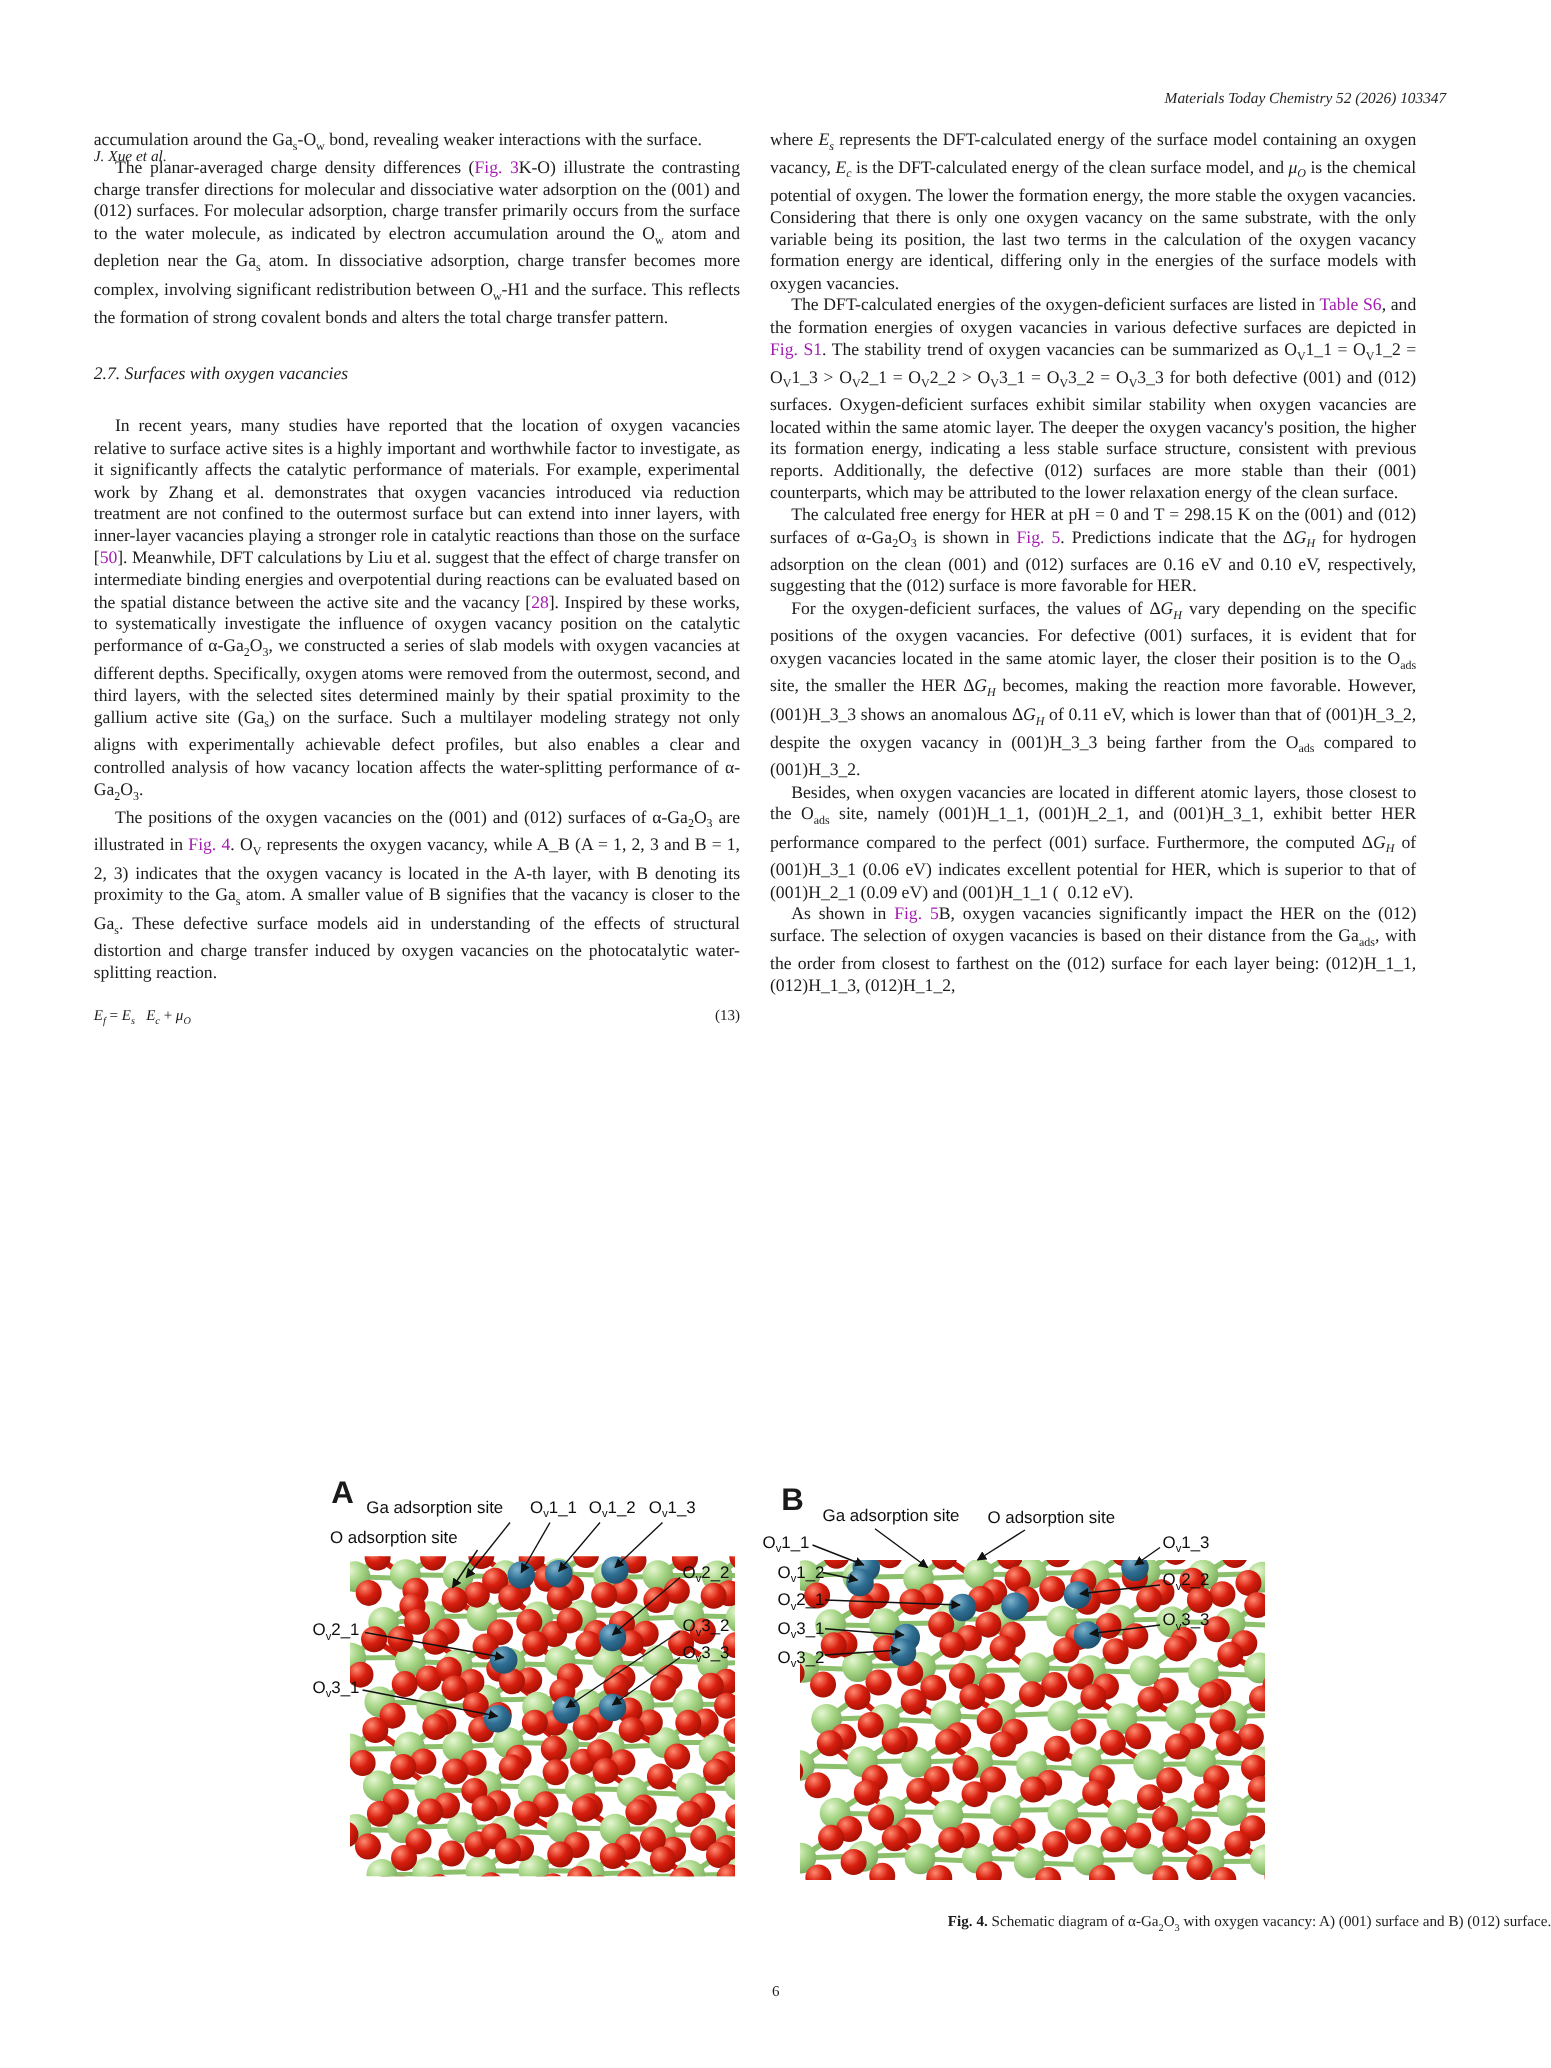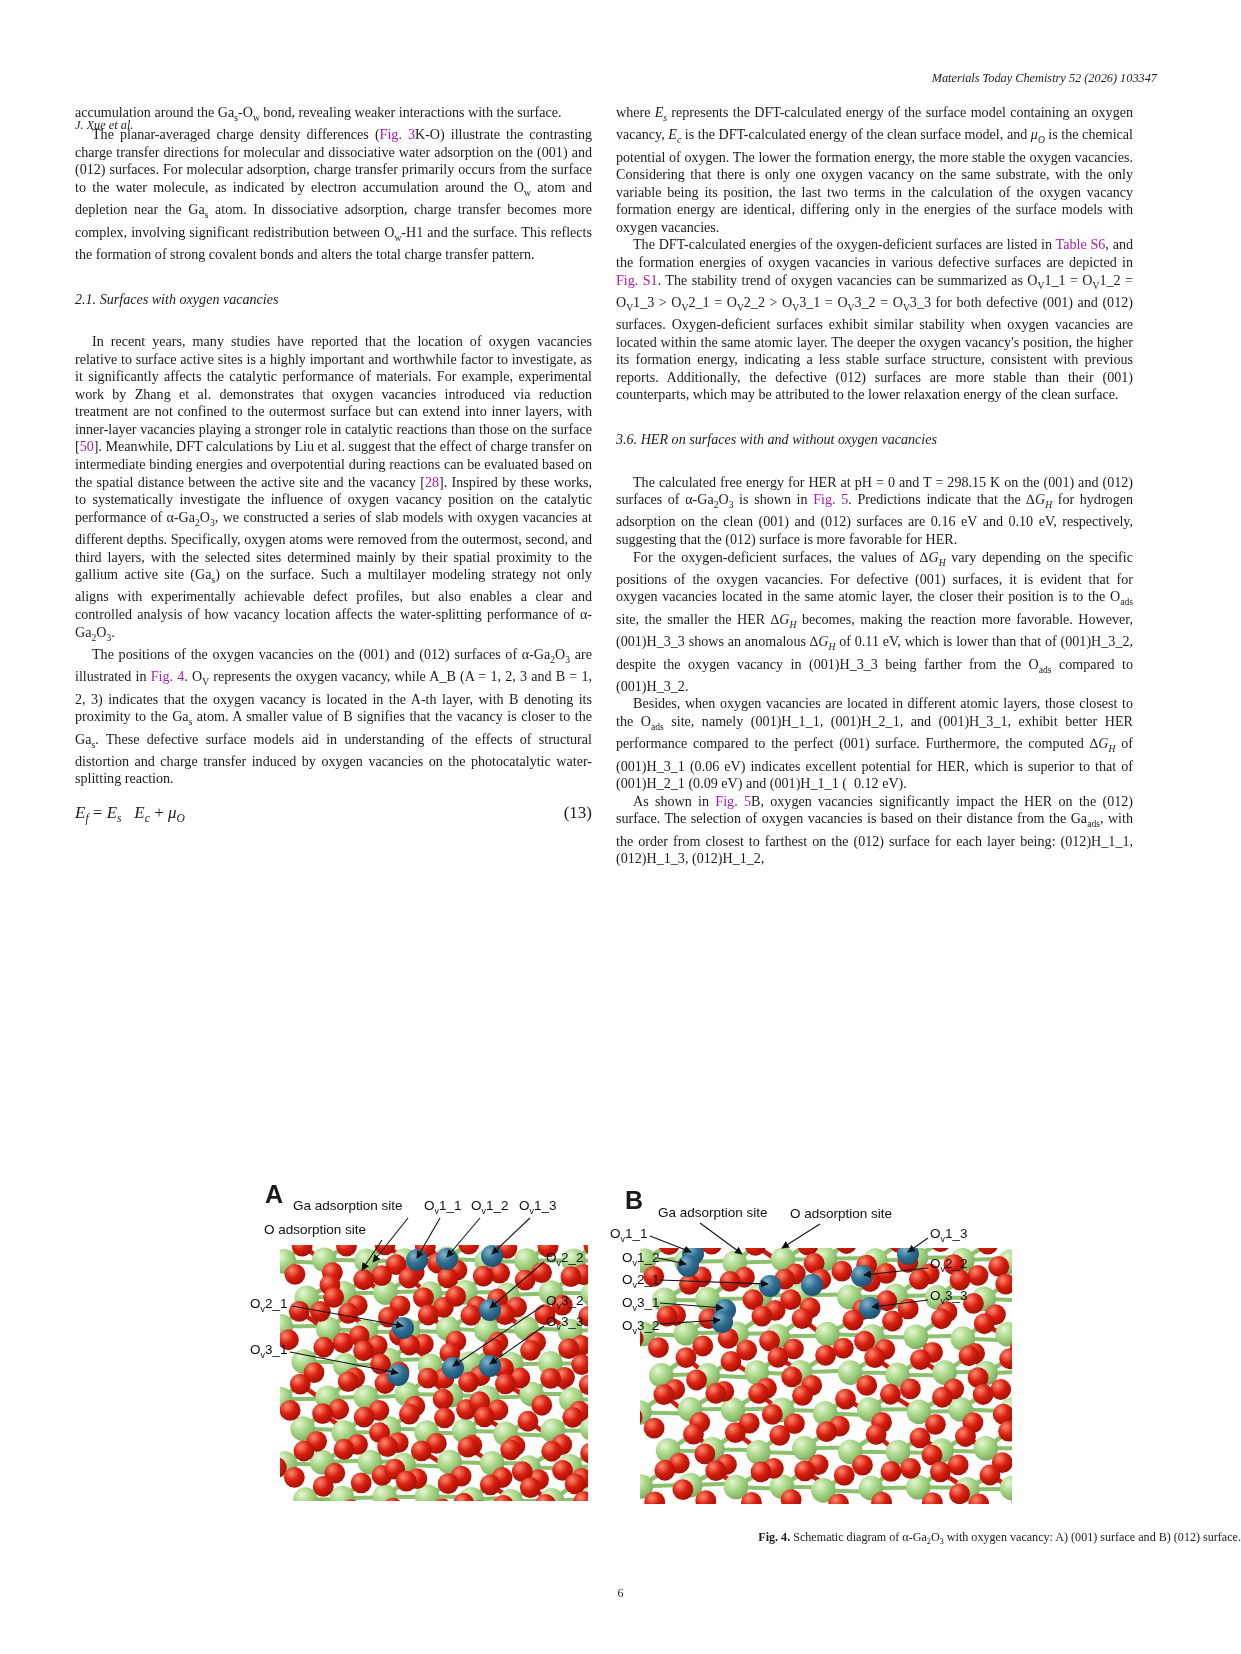--- a/index.html
+++ b/index.html
@@ -11,21 +11,21 @@
   .col{position:absolute;top:104px;width:517px;font-size:14.1px;line-height:17.55px;
        text-align:justify;}
   .col-left{left:75px;}
   .col-right{left:616px;}
   .col p{margin:0;text-indent:17px;}
   .col p.noind{text-indent:0;}
   .sec{font-style:italic;font-weight:normal;font-size:14.1px;margin:27px 0 25px 0;}
   x-l{color:#a21caf;}
   sub{font-size:0.68em;}
   .eq{display:flex;justify-content:space-between;align-items:baseline;margin-top:16px;
-      font-size:17px;}
+      font-size:12px;}
   .eq-body i{font-family:"Liberation Serif",serif;}
   .figure{position:absolute;left:250px;top:1178px;width:775px;height:332px;}
   .figure svg{position:absolute;}
   .panel-letter{position:absolute;font-family:"Liberation Sans",sans-serif;
       font-size:25px;font-weight:bold;color:#1a1a1a;}
   .ann{position:absolute;font-family:"Liberation Sans",sans-serif;font-size:13.5px;
       color:#0e0e0e;white-space:nowrap;}
   .ann sub{font-size:9px;}
   .caption{position:absolute;top:1530px;left:0;width:1241px;text-align:right;
       font-size:12.1px;color:#1b1b1b;}
@@ -36,33 +36,32 @@
 <body>
 
 <div class="page">
 
   <div class="hdr hdr-l">J. Xue et al.</div>
   <div class="hdr hdr-r">Materials Today Chemistry 52 (2026) 103347</div>
 
   <div class="col col-left">
     <p class="noind">accumulation around the Ga<sub>s</sub>-O<sub>w</sub> bond, revealing weaker interactions with the surface.</p>
     <p>The planar-averaged charge density differences (<x-l>Fig. 3</x-l>K-O) illustrate the contrasting charge transfer directions for molecular and dissociative water adsorption on the (001) and (012) surfaces. For molecular adsorption, charge transfer primarily occurs from the surface to the water molecule, as indicated by electron accumulation around the O<sub>w</sub> atom and depletion near the Ga<sub>s</sub> atom. In dissociative adsorption, charge transfer becomes more complex, involving significant redistribution between O<sub>w</sub>-H1 and the surface. This reflects the formation of strong covalent bonds and alters the total charge transfer pattern.</p>
-    <h3 class="sec">2.1. Surfaces with oxygen vacancies</h3>
+    <h3 class="sec">2.7. Surfaces with oxygen vacancies</h3>
     <p>In recent years, many studies have reported that the location of oxygen vacancies relative to surface active sites is a highly important and worthwhile factor to investigate, as it significantly affects the catalytic performance of materials. For example, experimental work by Zhang et al. demonstrates that oxygen vacancies introduced via reduction treatment are not confined to the outermost surface but can extend into inner layers, with inner-layer vacancies playing a stronger role in catalytic reactions than those on the surface [<x-l>50</x-l>]. Meanwhile, DFT calculations by Liu et al. suggest that the effect of charge transfer on intermediate binding energies and overpotential during reactions can be evaluated based on the spatial distance between the active site and the vacancy [<x-l>28</x-l>]. Inspired by these works, to systematically investigate the influence of oxygen vacancy position on the catalytic performance of α-Ga<sub>2</sub>O<sub>3</sub>, we constructed a series of slab models with oxygen vacancies at different depths. Specifically, oxygen atoms were removed from the outermost, second, and third layers, with the selected sites determined mainly by their spatial proximity to the gallium active site (Ga<sub>s</sub>) on the surface. Such a multilayer modeling strategy not only aligns with experimentally achievable defect profiles, but also enables a clear and controlled analysis of how vacancy location affects the water-splitting performance of α-Ga<sub>2</sub>O<sub>3</sub>.</p>
     <p>The positions of the oxygen vacancies on the (001) and (012) surfaces of α-Ga<sub>2</sub>O<sub>3</sub> are illustrated in <x-l>Fig. 4</x-l>. O<sub>V</sub> represents the oxygen vacancy, while A_B (A = 1, 2, 3 and B = 1, 2, 3) indicates that the oxygen vacancy is located in the A-th layer, with B denoting its proximity to the Ga<sub>s</sub> atom. A smaller value of B signifies that the vacancy is closer to the Ga<sub>s</sub>. These defective surface models aid in understanding of the effects of structural distortion and charge transfer induced by oxygen vacancies on the photocatalytic water-splitting reaction.</p>
     <div class="eq">
       <span class="eq-body"><i>E</i><sub><i>f</i></sub> = <i>E</i><sub><i>s</i></sub> &nbsp;<i>E</i><sub><i>c</i></sub> + <i>μ</i><sub><i>O</i></sub></span>
       <span class="eq-num">(13)</span>
     </div>
   </div>
 
   <div class="col col-right">
     <p class="noind">where <i>E</i><sub><i>s</i></sub> represents the DFT-calculated energy of the surface model containing an oxygen vacancy, <i>E</i><sub><i>c</i></sub> is the DFT-calculated energy of the clean surface model, and <i>μ</i><sub><i>O</i></sub> is the chemical potential of oxygen. The lower the formation energy, the more stable the oxygen vacancies. Considering that there is only one oxygen vacancy on the same substrate, with the only variable being its position, the last two terms in the calculation of the oxygen vacancy formation energy are identical, differing only in the energies of the surface models with oxygen vacancies.</p>
     <p>The DFT-calculated energies of the oxygen-deficient surfaces are listed in <x-l>Table S6</x-l>, and the formation energies of oxygen vacancies in various defective surfaces are depicted in <x-l>Fig. S1</x-l>. The stability trend of oxygen vacancies can be summarized as O<sub>V</sub>1_1 = O<sub>V</sub>1_2 = O<sub>V</sub>1_3 &gt; O<sub>V</sub>2_1 = O<sub>V</sub>2_2 &gt; O<sub>V</sub>3_1 = O<sub>V</sub>3_2 = O<sub>V</sub>3_3 for both defective (001) and (012) surfaces. Oxygen-deficient surfaces exhibit similar stability when oxygen vacancies are located within the same atomic layer. The deeper the oxygen vacancy's position, the higher its formation energy, indicating a less stable surface structure, consistent with previous reports. Additionally, the defective (012) surfaces are more stable than their (001) counterparts, which may be attributed to the lower relaxation energy of the clean surface.</p>
-    <h3 class="sec">3.6. HER on surfaces with and without oxygen vacancies</h3>
     <p>The calculated free energy for HER at pH = 0 and T = 298.15 K on the (001) and (012) surfaces of α-Ga<sub>2</sub>O<sub>3</sub> is shown in <x-l>Fig. 5</x-l>. Predictions indicate that the ∆<i>G</i><sub><i>H</i></sub> for hydrogen adsorption on the clean (001) and (012) surfaces are 0.16 eV and 0.10 eV, respectively, suggesting that the (012) surface is more favorable for HER.</p>
     <p>For the oxygen-deficient surfaces, the values of ∆<i>G</i><sub><i>H</i></sub> vary depending on the specific positions of the oxygen vacancies. For defective (001) surfaces, it is evident that for oxygen vacancies located in the same atomic layer, the closer their position is to the O<sub>ads</sub> site, the smaller the HER ∆<i>G</i><sub><i>H</i></sub> becomes, making the reaction more favorable. However, (001)H_3_3 shows an anomalous ∆<i>G</i><sub><i>H</i></sub> of 0.11 eV, which is lower than that of (001)H_3_2, despite the oxygen vacancy in (001)H_3_3 being farther from the O<sub>ads</sub> compared to (001)H_3_2.</p>
     <p>Besides, when oxygen vacancies are located in different atomic layers, those closest to the O<sub>ads</sub> site, namely (001)H_1_1, (001)H_2_1, and (001)H_3_1, exhibit better HER performance compared to the perfect (001) surface. Furthermore, the computed ∆<i>G</i><sub><i>H</i></sub> of (001)H_3_1 (0.06 eV) indicates excellent potential for HER, which is superior to that of (001)H_2_1 (0.09 eV) and (001)H_1_1 ( 0.12 eV).</p>
     <p>As shown in <x-l>Fig. 5</x-l>B, oxygen vacancies significantly impact the HER on the (012) surface. The selection of oxygen vacancies is based on their distance from the Ga<sub>ads</sub>, with the order from closest to farthest on the (012) surface for each layer being: (012)H_1_1, (012)H_1_3, (012)H_1_2,</p>
   </div>
 
   <div class="figure">
     <div class="panel-letter" style="left:15px;top:2px;">A</div>
     <div class="panel-letter" style="left:375px;top:8px;">B</div>
     <svg id="crystalA" width="308" height="256" style="left:30px;top:67px;">

